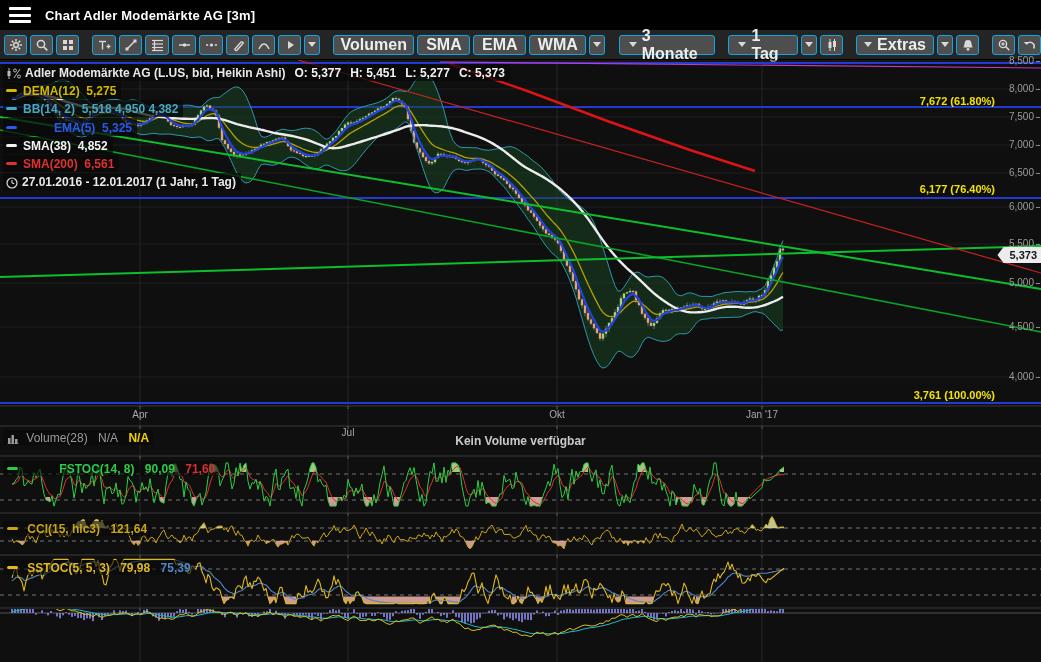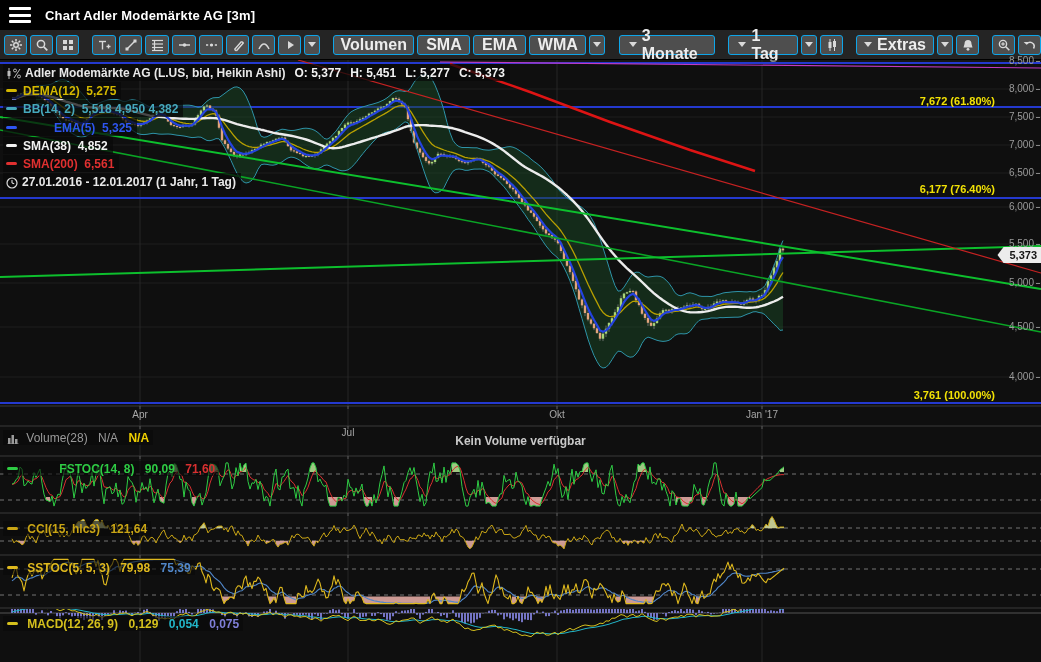--- a/index.html
+++ b/index.html
@@ -1238,24 +1238,17 @@
     <span class="swatch" style="background:#c9a515;"></span>
     <span style="color:#c9a515;">CCI(15, hlc3)</span>
     <span style="color:#c9a515;" class="pval">121,64</span>
   </div>
   <div class="prow" style="left:3px;top:500px;">
     <span class="swatch" style="background:#dfb91e;"></span>
     <span style="color:#dfb91e;">SSTOC(5, 5, 3)</span>
     <span style="color:#dfb91e;" class="pval">79,98</span>
     <span style="color:#5086c8;" class="pval">75,39</span>
   </div>
-  <div class="prow" style="left:3px;top:556px;">
-    <span class="swatch" style="background:#d5c01d;"></span>
-    <span style="color:#d5c01d;">MACD(12, 26, 9)</span>
-    <span style="color:#d5c01d;" class="pval">0,129</span>
-    <span style="color:#22b5c8;" class="pval">0,054</span>
-    <span style="color:#7f7fd8;" class="pval">0,075</span>
-  </div>
 
   <div id="price-tag" style="top:187px;">5,373</div>
 </div>
 
 </div>
 
 </body></html>

